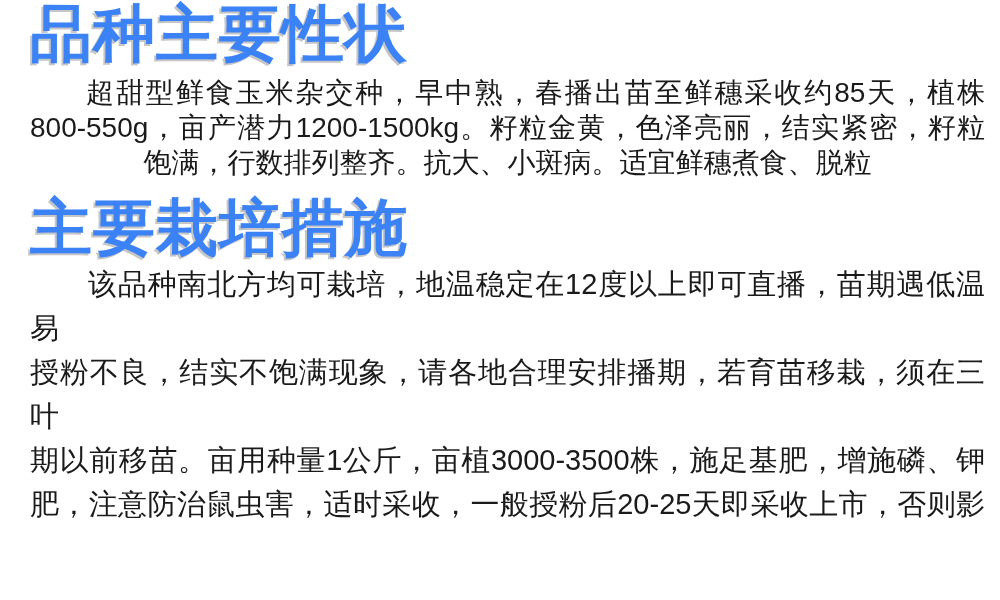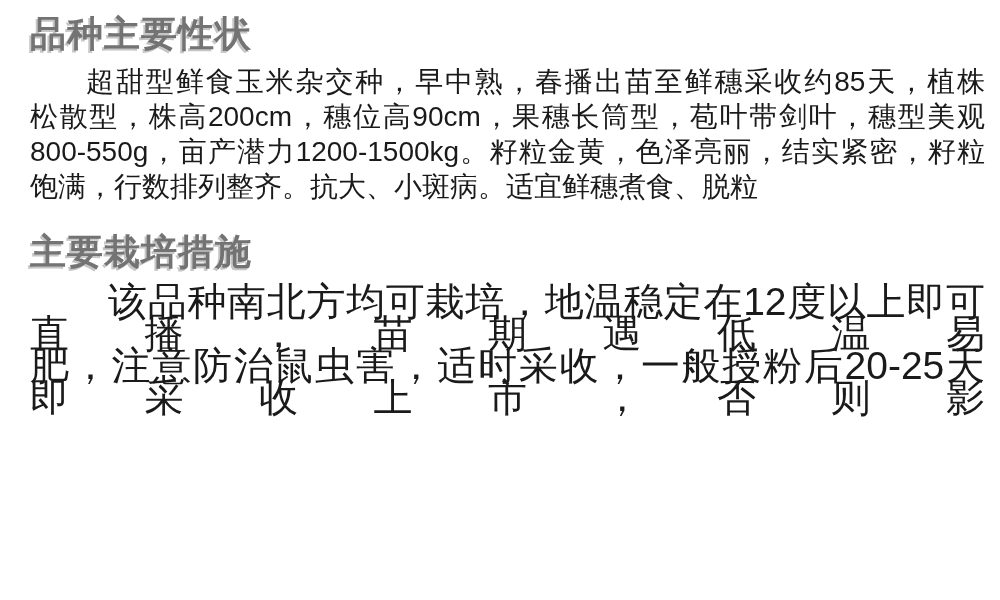--- a/index.html
+++ b/index.html
@@ -15,65 +15,67 @@
     color: #1a1a1a;
   }
   .page {
     padding: 0 15px 0 30px;
     box-sizing: border-box;
     width: 1000px;
   }
   .section-heading {
     font-family: "Liberation Serif", "DejaVu Serif", serif;
     font-weight: bold;
-    color: #737373;
-    font-size: 36px;
+    color: #3b82f6;
+    font-size: 62px;
     line-height: 52px;
     letter-spacing: 1px;
     margin: 0;
     text-shadow: -2px 2px 0 #c6c6c6;
   }
   .heading-1 { margin-top: 8px; }
   .heading-2 { margin-top: 22px; }
   .para { margin: 0; }
-  .para-1 { margin-top: 4px; }
+  .para-1 { margin-top: 15px; }
   .para-2 { margin-top: 8px; }
   .line {
     font-size: 28px;
     line-height: 35px;
     white-space: nowrap;
+    text-align: center;
   }
   .para-2 .line {
-    font-size: 39px;
-    line-height: 32px;
+    font-size: 29px;
+    line-height: 44px;
   }
   .line.justify {
     white-space: normal;
     text-align: justify;
     text-align-last: justify;
   }
   .line.indent {
     text-indent: 2em;
   }
 </style>
 </head>
 <body>
 
 <div class="page">
 
   <h1 class="section-heading heading-1">品种主要性状</h1>
 
   <div class="para para-1">
     <div class="line justify indent">超甜型鲜食玉米杂交种，早中熟，春播出苗至鲜穗采收约85天，植株</div>
-    <div class="line justify">松散型，株高200cm，穗位高90cm，果穗长筒型，苞叶带剑叶，穗型美观</div>
     <div class="line justify">800-550g，亩产潜力1200-1500kg。籽粒金黄，色泽亮丽，结实紧密，籽粒</div>
     <div class="line">饱满，行数排列整齐。抗大、小斑病。适宜鲜穗煮食、脱粒</div>
   </div>
 
   <h1 class="section-heading heading-2">主要栽培措施</h1>
 
   <div class="para para-2">
     <div class="line justify indent">该品种南北方均可栽培，地温稳定在12度以上即可直播，苗期遇低温易</div>
+    <div class="line justify">授粉不良，结实不饱满现象，请各地合理安排播期，若育苗移栽，须在三叶</div>
+    <div class="line justify">期以前移苗。亩用种量1公斤，亩植3000-3500株，施足基肥，增施磷、钾</div>
     <div class="line justify">肥，注意防治鼠虫害，适时采收，一般授粉后20-25天即采收上市，否则影</div>
 
   </div>
 
 </div>
 
 </body></html>

